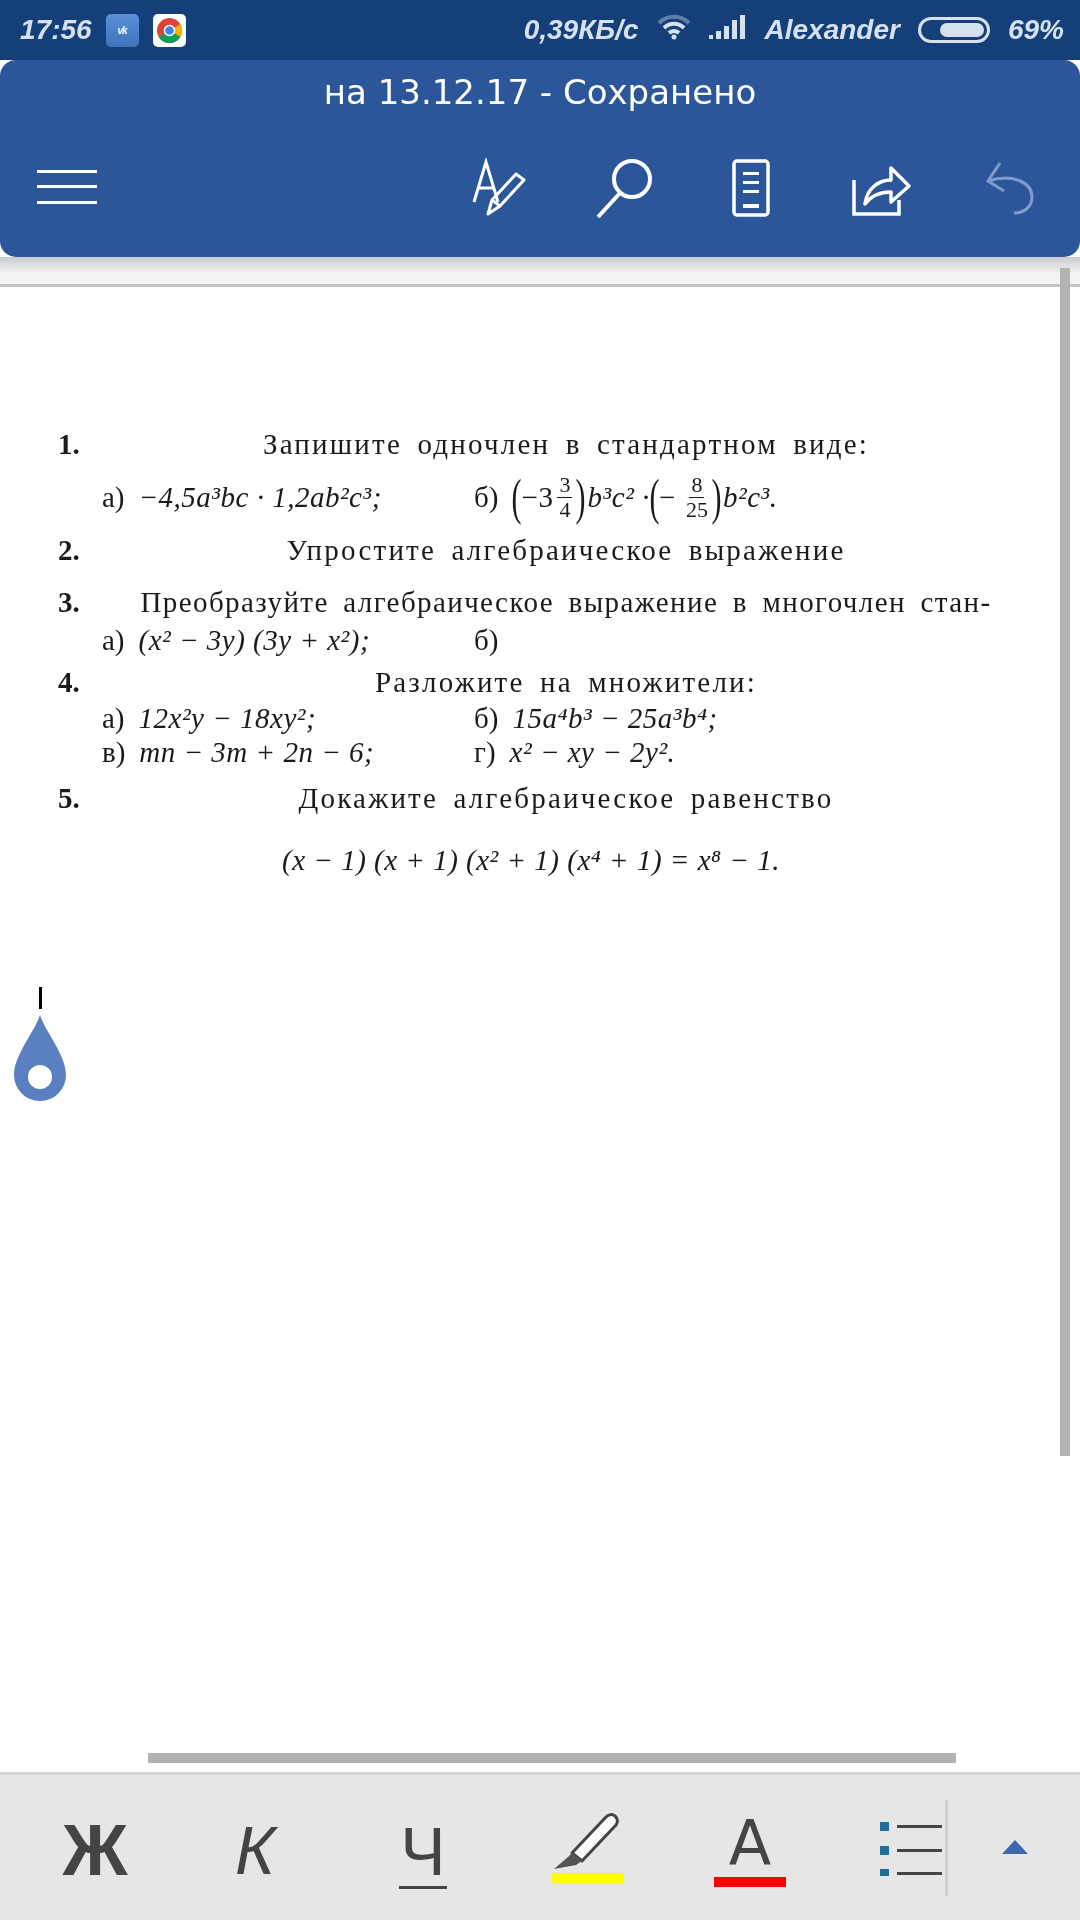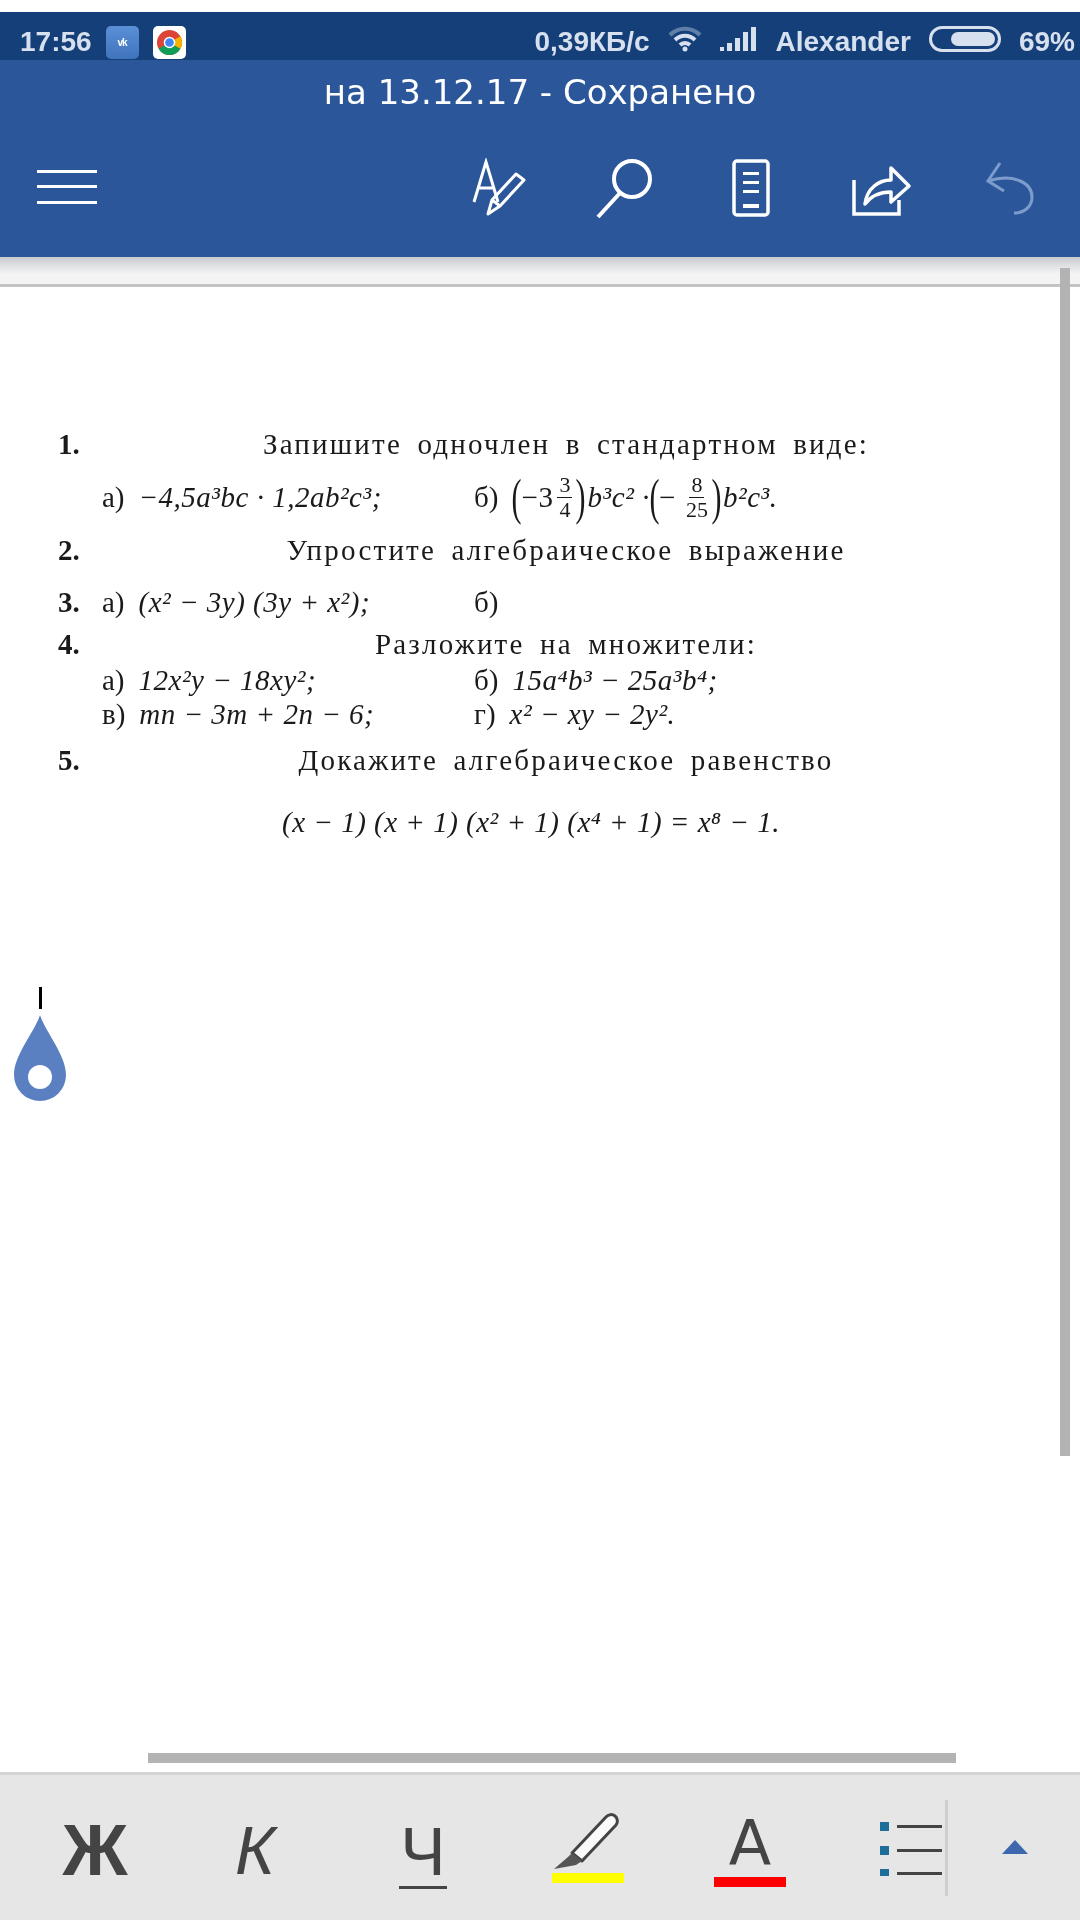--- a/index.html
+++ b/index.html
@@ -1,30 +1,30 @@
 <!DOCTYPE html>
 <html><head>
 <meta charset="utf-8">
 <style>
   * { box-sizing: border-box; margin: 0; padding: 0; }
   html, body { width: 1080px; height: 1920px; overflow: hidden; background: #ffffff; }
   body { position: relative; font-family: "Liberation Sans", sans-serif; }
 
   
-  .status-bar { position: absolute; left: 0; top: 12px; width: 1080px; height: 60px; background: #143f78; color: #d6e0ee; display: flex; align-items: center; font-family: "Liberation Sans", sans-serif; font-weight: bold; font-size: 28px; }
+  .status-bar { position: absolute; left: 0; top: 0; width: 1080px; height: 60px; background: #143f78; color: #d6e0ee; display: flex; align-items: center; font-family: "Liberation Sans", sans-serif; font-weight: bold; font-size: 28px; font-style: italic; }
   .status-left { display: flex; align-items: center; padding-left: 20px; gap: 14px; }
-  .status-right { margin-left: auto; display: flex; align-items: flex-start; gap: 18px; padding-right: 5px; }
+  .status-right { margin-left: auto; display: flex; align-items: center; gap: 18px; padding-right: 16px; }
   .app-badge { width: 33px; height: 33px; border-radius: 5px; display: flex; align-items: center; justify-content: center; }
   .vk-badge { background: linear-gradient(#5b8fd6, #3f74bd); color: #fff; font-size: 10px; font-weight: bold; letter-spacing: -1px; }
   .chrome-badge { background: #fff; }
   .battery { width: 72px; height: 26px; border: 3px solid #d6e0ee; border-radius: 13px; position: relative; }
   .battery-fill { position: absolute; right: 3px; top: 3px; bottom: 3px; border-radius: 8px; background: #d6e0ee; }
 
   
-  .app-bar { position: absolute; left: 0; top: 60px; width: 1080px; height: 197px; background: #2b579a; }
+  .app-bar { position: absolute; left: 0; top: 60px; width: 1080px; height: 197px; background: #2b579a; border-radius: 16px; }
   .doc-title { position: absolute; left: 0; right: 0; top: 12px; text-align: center; color: #ffffff; font-size: 34px; font-family: "DejaVu Sans", sans-serif; font-weight: normal; letter-spacing: 0px; }
   .toolbar-btn { position: absolute; top: 90px; width: 76px; height: 76px; display: flex; align-items: center; justify-content: center; cursor: pointer; }
   .toolbar-btn svg { display: block; }
   .app-bar-shadow { position: absolute; left: 0; top: 257px; width: 1080px; height: 28px; background: linear-gradient(#c9cbcf, #f4f4f4 60%, #f4f4f4); }
   .ruler-line { position: absolute; left: 0; top: 284px; width: 1080px; height: 3px; background: #c4c4c4; }
 
   
   .page { position: absolute; left: 0; top: 287px; width: 1060px; height: 1460px; background: #fff; }
   .doc { position: absolute; left: 58px; top: 140px; width: 972px; font-family: "Liberation Serif", serif; font-size: 29px; color: #1a1a1a; line-height: 34px; }
   .task { position: relative; padding-left: 44px; }
@@ -200,20 +200,21 @@
       </div>
     </div>
 
     <div class="task" style="margin-top:10px;">
       <span class="task-num">2.</span>
       <div class="task-text">Упростите алгебраическое выражение</div>
     </div>
 
     <div class="task" style="margin-top:18px;">
       <span class="task-num">3.</span>
+      <div class="task-text" style="letter-spacing:1.4px;">Преобразуйте алгебраическое выражение в многочлен стан-</div>
       <div class="line" style="margin-top:4px;">
         <div class="col" style="width:372px;">
           <span class="lbl">а)</span>
           <span class="m">(x² − 3y) (3y + x²);</span>
         </div>
         <div class="col">
           <span class="lbl">б)</span>
         </div>
       </div>
     </div>

